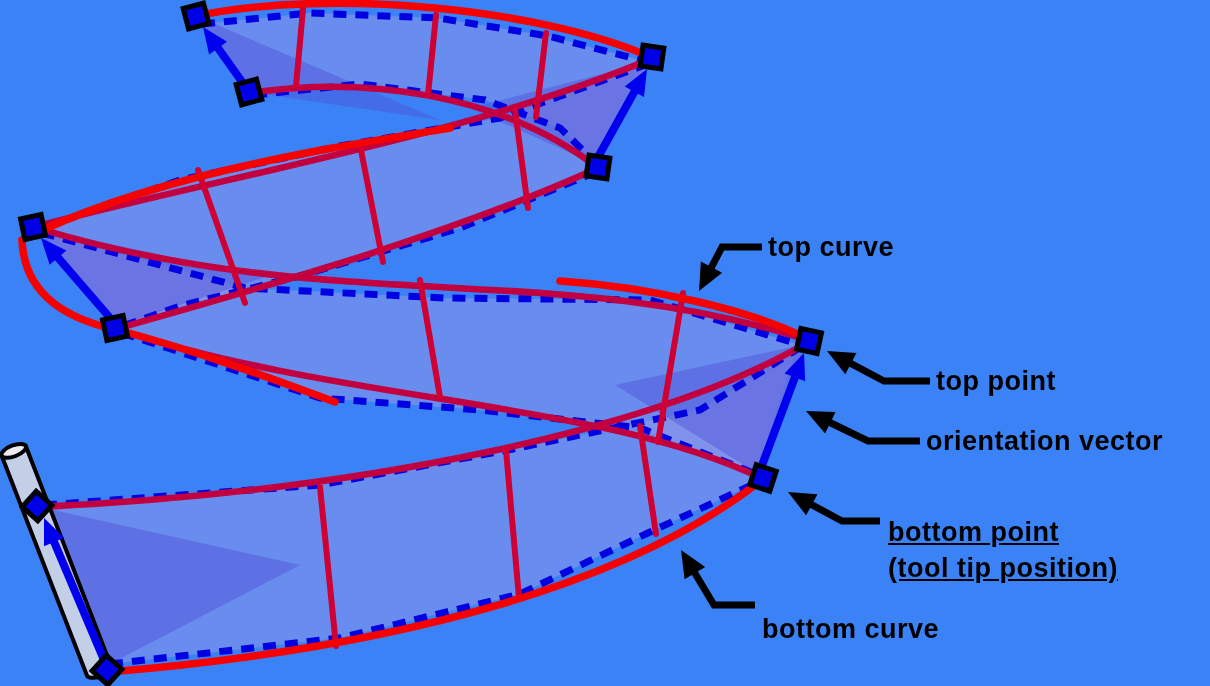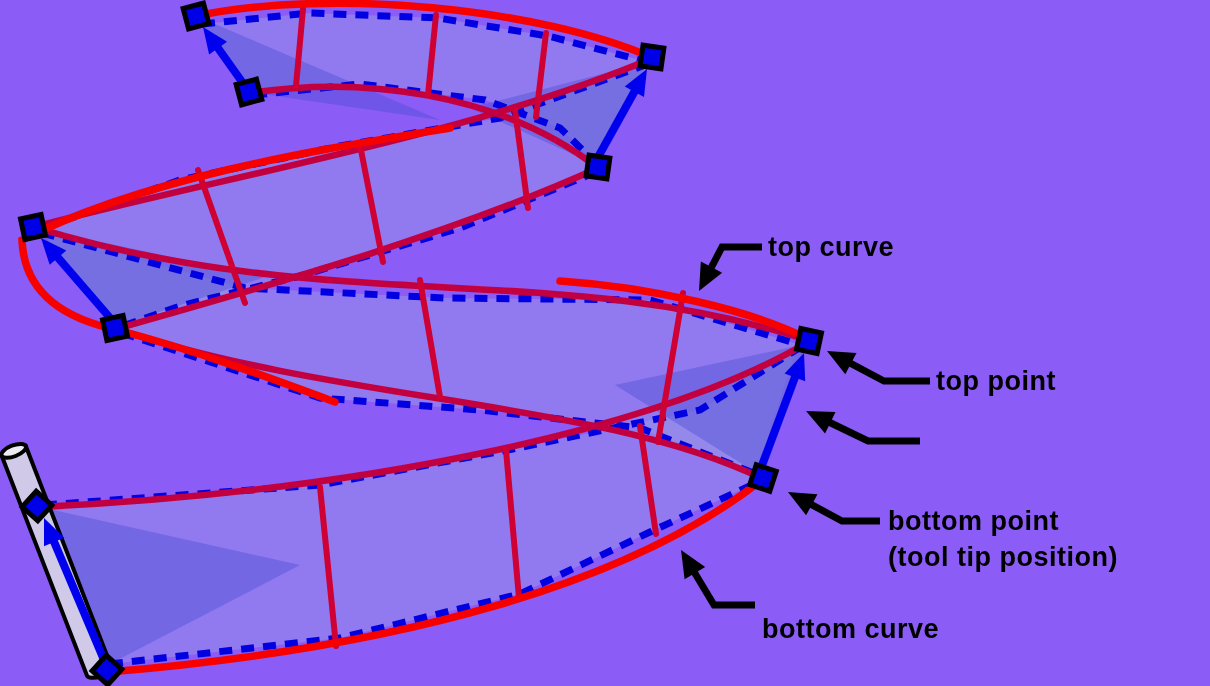--- a/index.html
+++ b/index.html
@@ -1,17 +1,17 @@
 <!DOCTYPE html>
 <html><head>
 <meta charset="utf-8">
 <style>
   html,body{margin:0;padding:0;background:#ffffff;}
   .stage{
-    position:relative;width:1210px;height:686px;background:#8b5cf6;
+    position:relative;width:1210px;height:686px;background:#3b82f6;
     overflow:hidden;font-family:"Liberation Sans",sans-serif;
   }
   .stage svg{position:absolute;left:0;top:0;}
   .diagram-label{
     position:absolute;color:#000;font-weight:bold;font-size:27px;
     line-height:36px;white-space:pre-line;letter-spacing:0.5px;
   }
   .fill-band{fill:#9898e8;fill-opacity:0.5;stroke:none;}
   .fill-cap{fill:#5050d8;fill-opacity:0.45;stroke:none;}
   .dashed{stroke:#0000e0;stroke-width:7;fill:none;stroke-dasharray:13 9;}
@@ -117,16 +117,17 @@
         <polygon points="806,411 835.5310309254702,411.9582340418294 825.0775686509675,433.5620560758017" fill="#000000"></polygon>
         <polyline points="880,521 842,521 808.2628718738746,502.8819126730067" fill="none" stroke="#000000" stroke-width="7" stroke-linejoin="miter"></polyline>
         <polygon points="788,492 817.4643692465519,494.2024860732472 806.1093299355883,515.3463523764207" fill="#000000"></polygon>
         <polyline points="755,605 714,605 692.8334023748331,569.7223372913885" fill="none" stroke="#000000" stroke-width="7" stroke-linejoin="miter"></polyline>
         <polygon points="681,550 705.1813005050938,566.9783599291084 684.6014702879927,579.3262580593689" fill="#000000"></polygon>
       </g>
   </svg>
 
   <div class="diagram-label" style="left: 768px; top: 229px;">top curve</div>
   <div class="diagram-label" style="left: 936px; top: 363px;">top point</div>
-  <div class="diagram-label" style="left: 888px; top: 503px;">bottom point
+  <div class="diagram-label" style="left: 926px; top: 423px;">orientation vector</div>
+  <div class="diagram-label" style="left: 888px; top: 514px; text-decoration: underline;">bottom point
 (tool tip position)</div>
   <div class="diagram-label" style="left: 762px; top: 587px; margin-top: 24px;">bottom curve</div>
 </div>
 
 </body></html>

